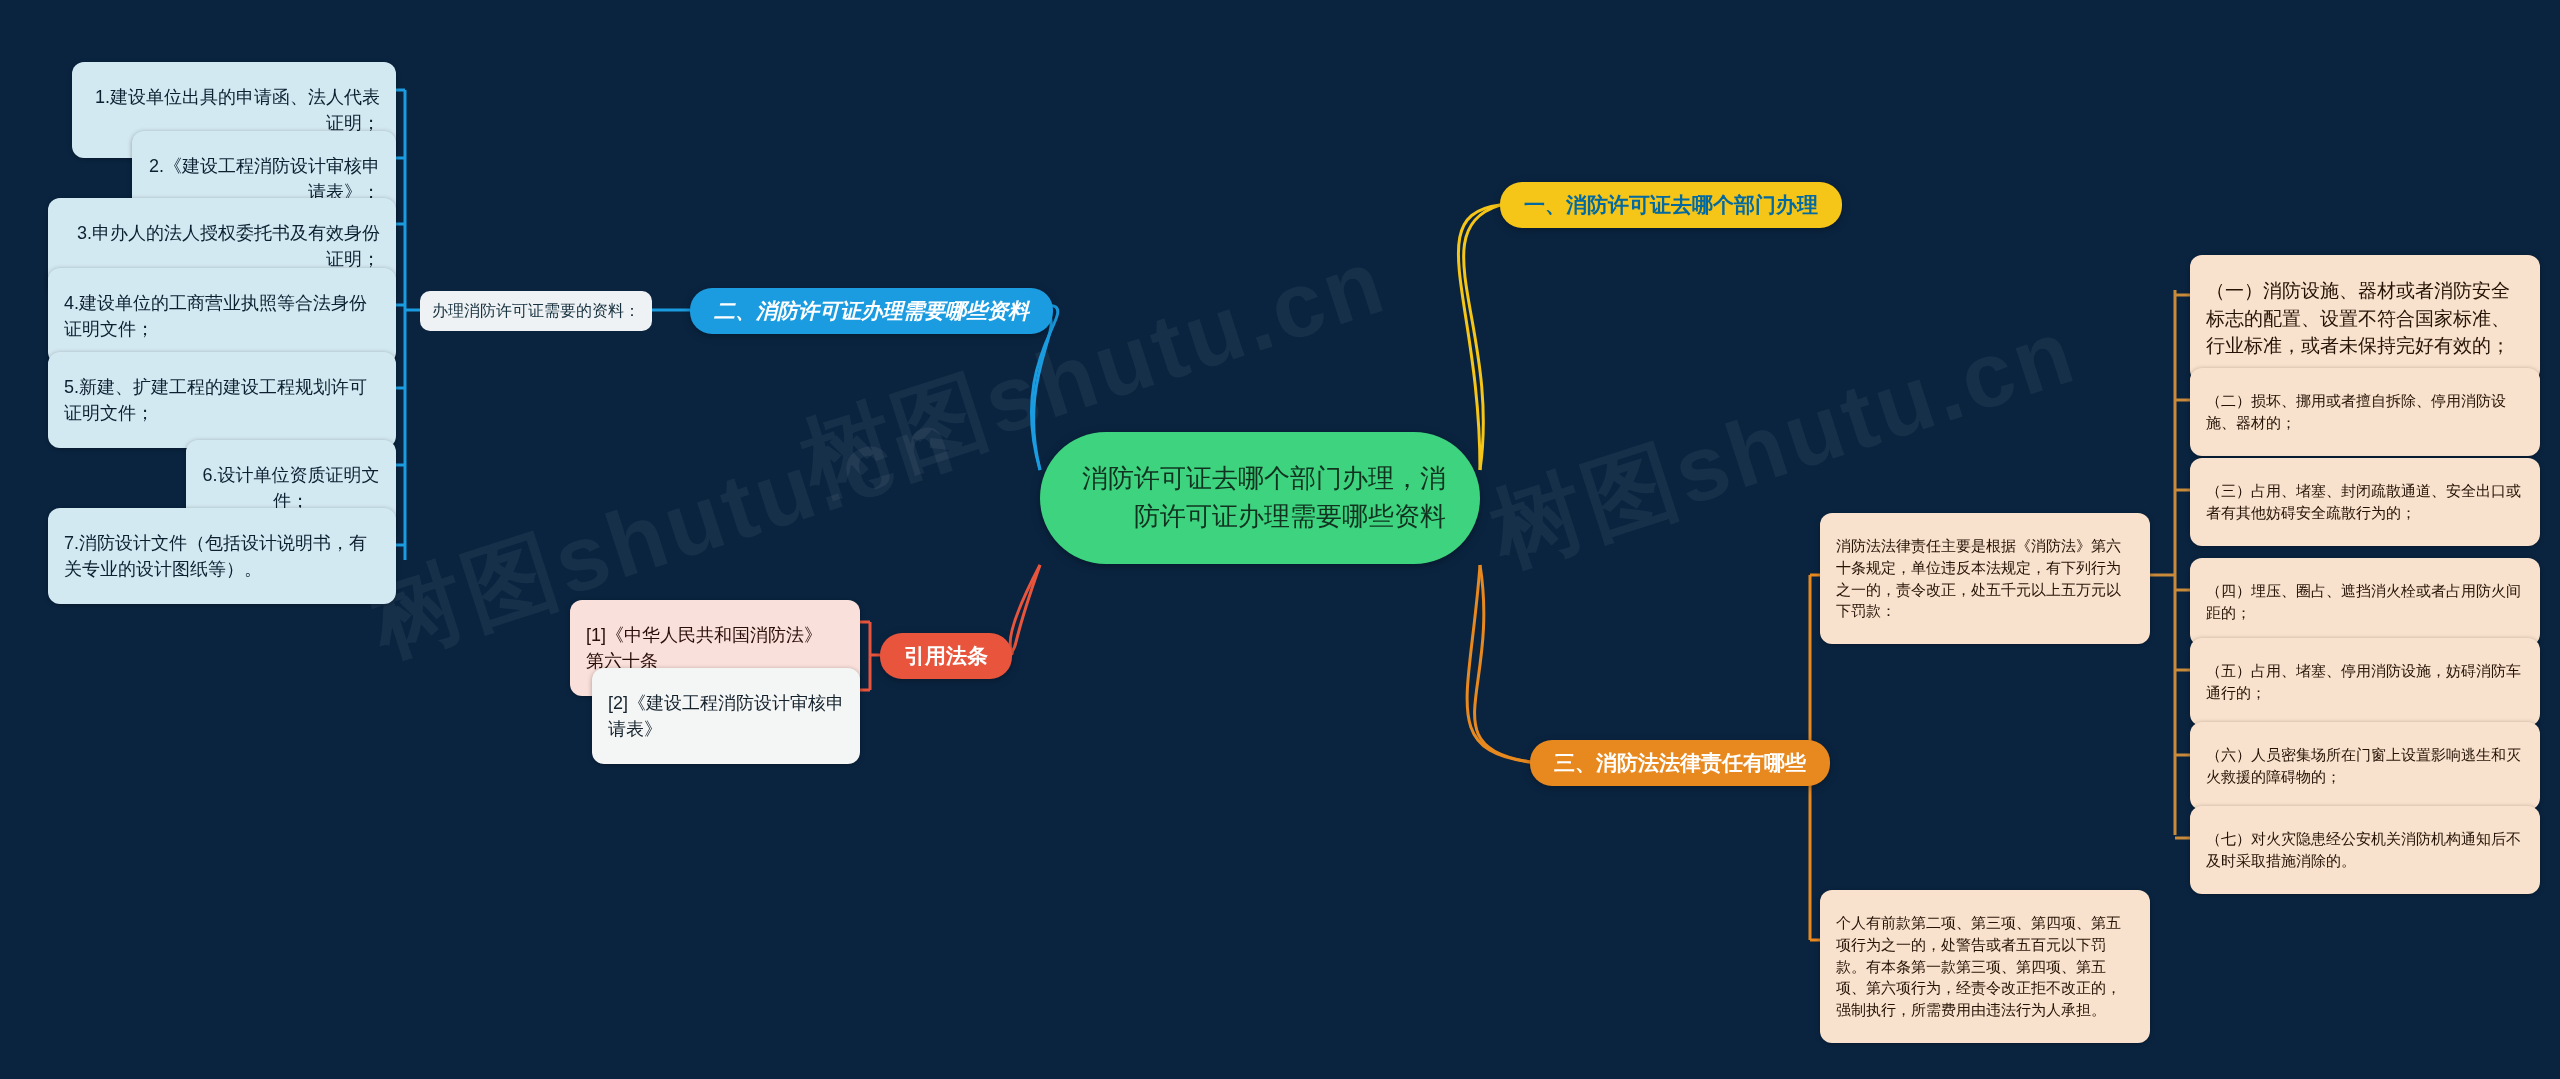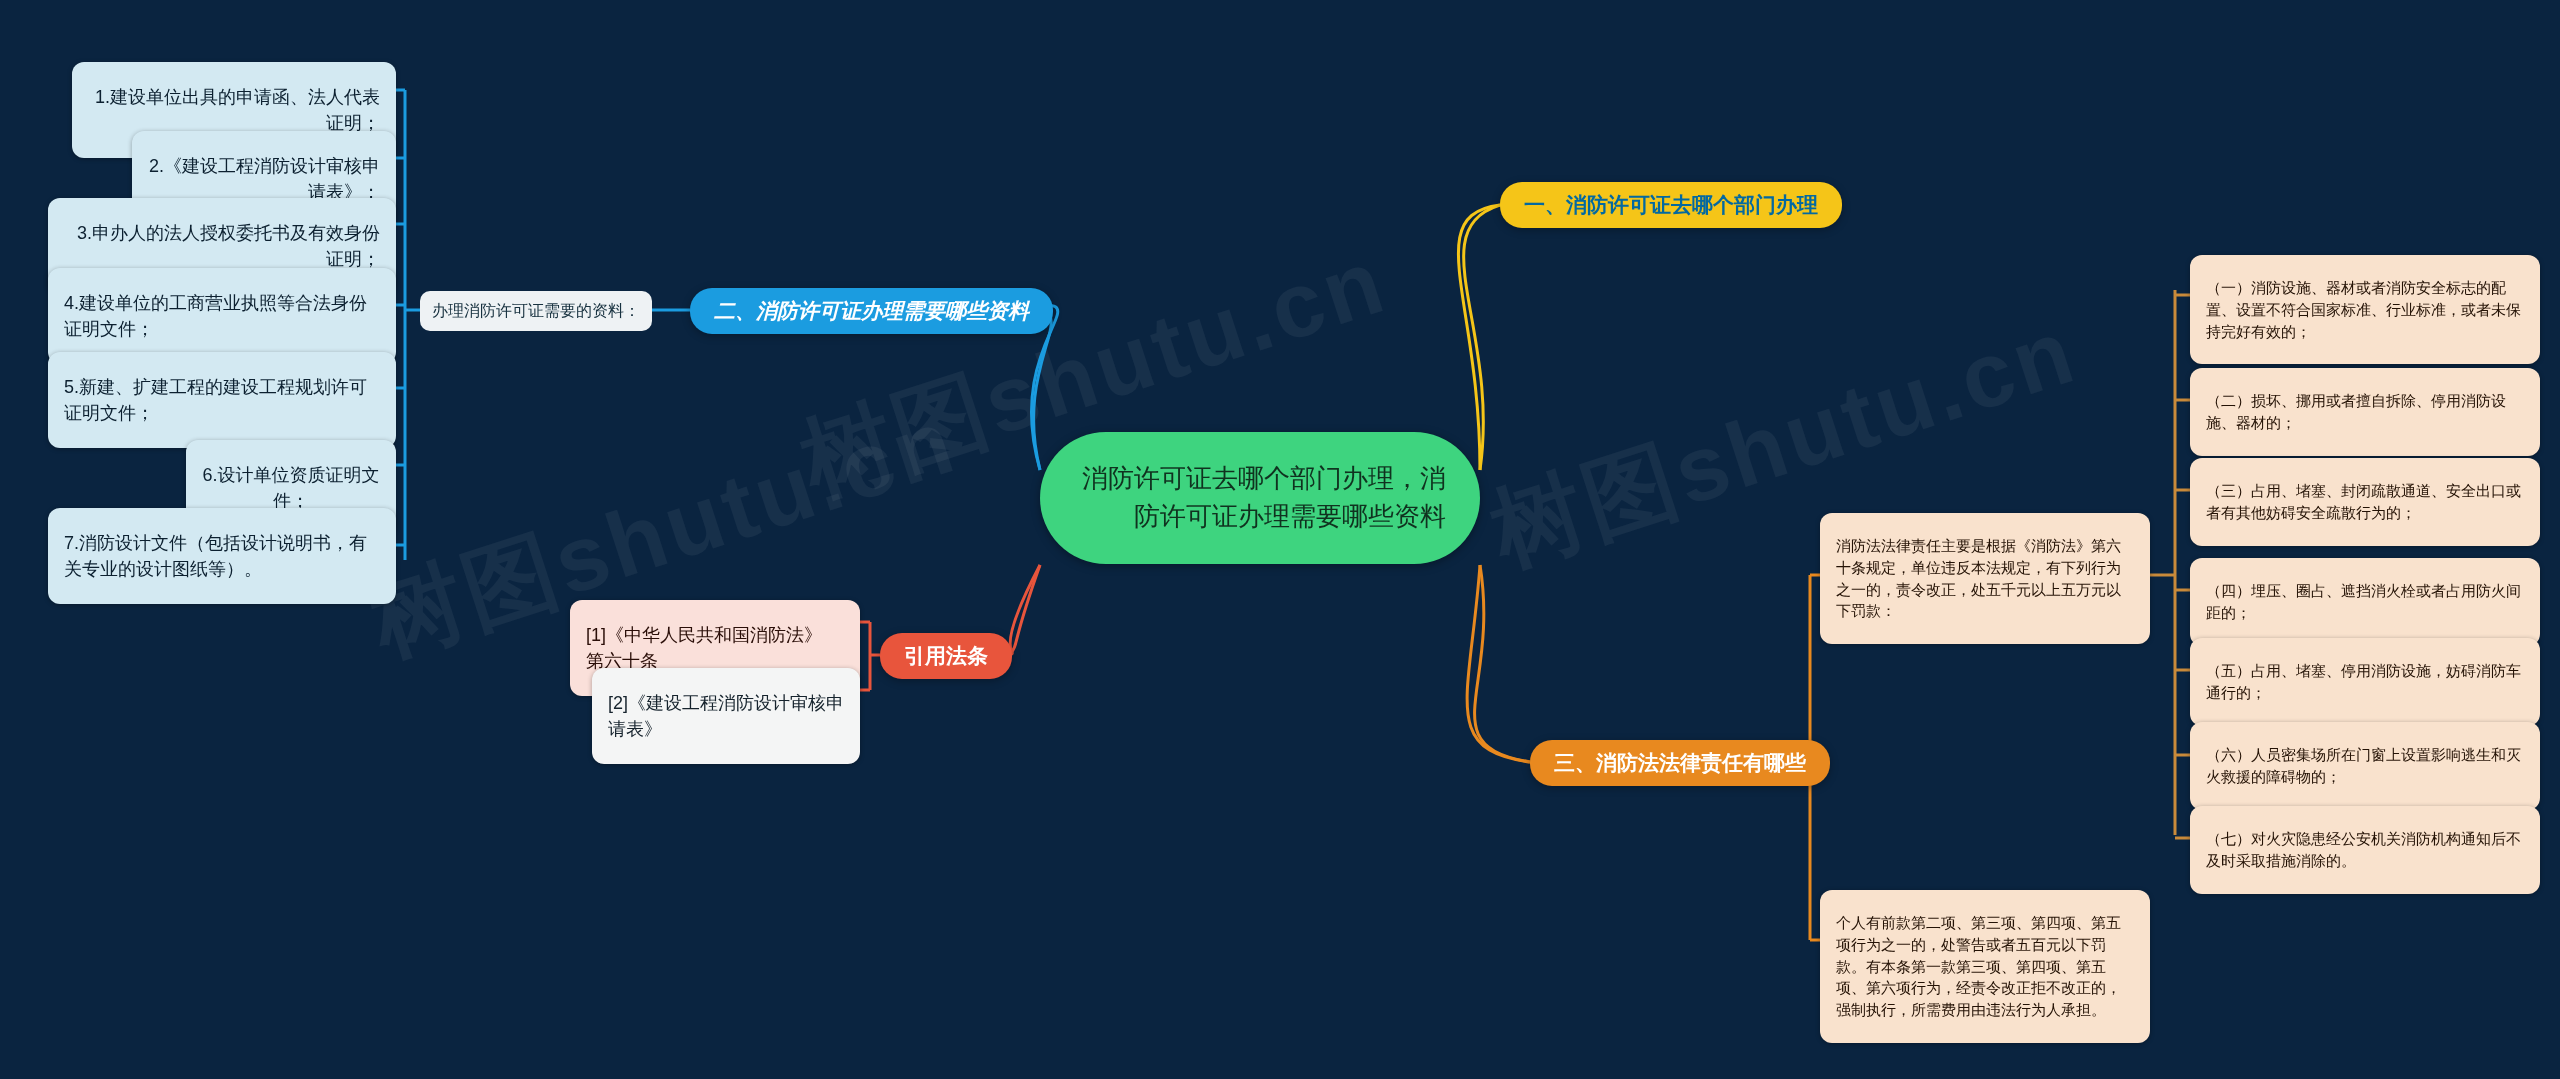--- a/index.html
+++ b/index.html
@@ -164,21 +164,21 @@
   <div class="node leaf cyan align-right" style="left:186px; top:440px; width:210px; min-height:50px;text-align:center;">6.设计单位资质证明文件；</div>
   <div class="node leaf cyan align-left" style="left:48px; top:508px; width:348px; min-height:74px;">7.消防设计文件（包括设计说明书，有关专业的设计图纸等）。</div>
 
   <div class="node leaf pink align-left" style="left:570px; top:600px; width:290px; min-height:44px;">[1]《中华人民共和国消防法》 第六十条</div>
   <div class="node leaf white align-left" style="left:592px; top:668px; width:268px; min-height:44px;">[2]《建设工程消防设计审核申请表》</div>
 
   <div class="node leaf peach align-left" style="left:1820px; top:513px; width:330px; min-height:120px; font-size:15px;">消防法法律责任主要是根据《消防法》第六十条规定，单位违反本法规定，有下列行为之一的，责令改正，处五千元以上五万元以下罚款：</div>
 
   <div class="node leaf peach align-left" style="left:1820px; top:890px; width:330px; min-height:130px; font-size:15px;">个人有前款第二项、第三项、第四项、第五项行为之一的，处警告或者五百元以下罚款。有本条第一款第三项、第四项、第五项、第六项行为，经责令改正拒不改正的，强制执行，所需费用由违法行为人承担。</div>
 
-  <div class="node leaf peach align-left" style="left:2190px; top:255px; width:350px; min-height:84px; font-size:15px;">（一）消防设施、器材或者消防安全标志的配置、设置不符合国家标准、行业标准，或者未保持完好有效的；</div>
+  <div class="node leaf peach align-left" style="left:2190px; top:255px; width:350px; min-height:84px; font-size:19px;">（一）消防设施、器材或者消防安全标志的配置、设置不符合国家标准、行业标准，或者未保持完好有效的；</div>
   <div class="node leaf peach align-left" style="left:2190px; top:368px; width:350px; min-height:64px; font-size:15px;">（二）损坏、挪用或者擅自拆除、停用消防设施、器材的；</div>
   <div class="node leaf peach align-left" style="left:2190px; top:458px; width:350px; min-height:64px; font-size:15px;">（三）占用、堵塞、封闭疏散通道、安全出口或者有其他妨碍安全疏散行为的；</div>
   <div class="node leaf peach align-left" style="left:2190px; top:558px; width:350px; min-height:64px; font-size:15px;">（四）埋压、圈占、遮挡消火栓或者占用防火间距的；</div>
   <div class="node leaf peach align-left" style="left:2190px; top:638px; width:350px; min-height:64px; font-size:15px;">（五）占用、堵塞、停用消防设施，妨碍消防车通行的；</div>
   <div class="node leaf peach align-left" style="left:2190px; top:722px; width:350px; min-height:64px; font-size:15px;">（六）人员密集场所在门窗上设置影响逃生和灭火救援的障碍物的；</div>
   <div class="node leaf peach align-left" style="left:2190px; top:806px; width:350px; min-height:64px; font-size:15px;">（七）对火灾隐患经公安机关消防机构通知后不及时采取措施消除的。</div>
 
 </div>
 
 </body></html>

